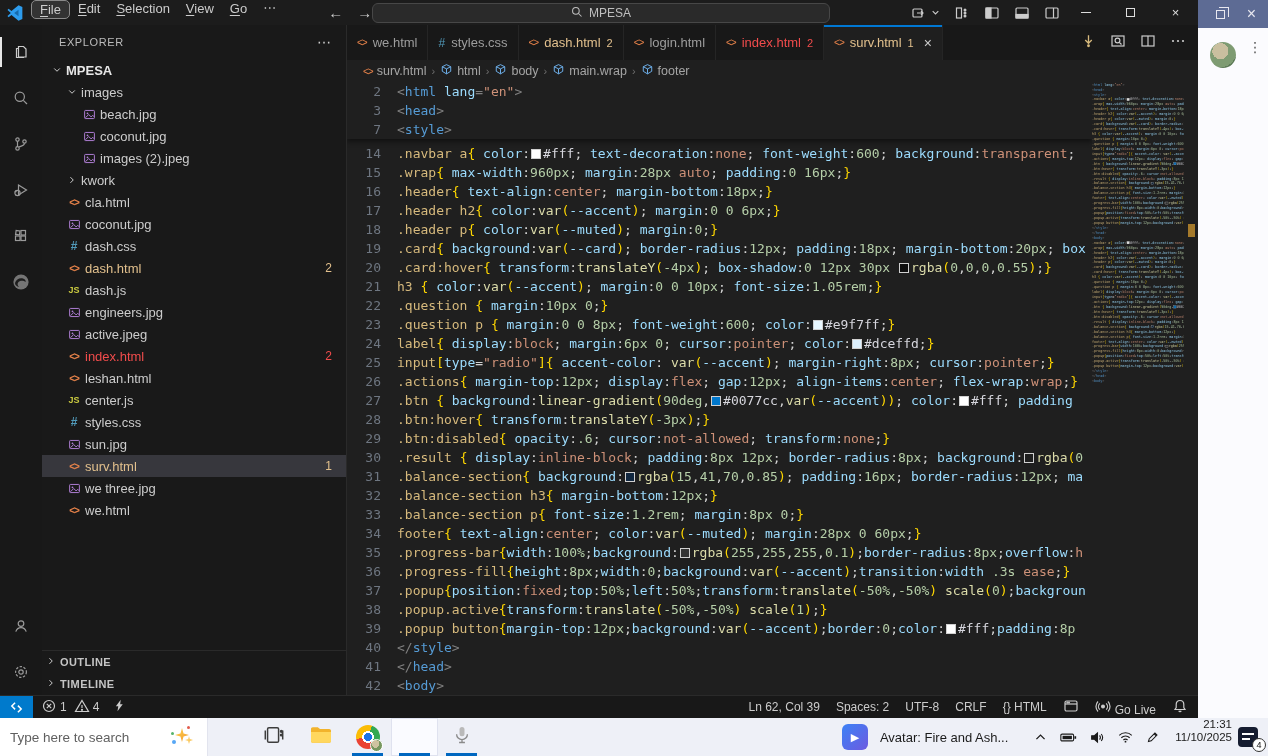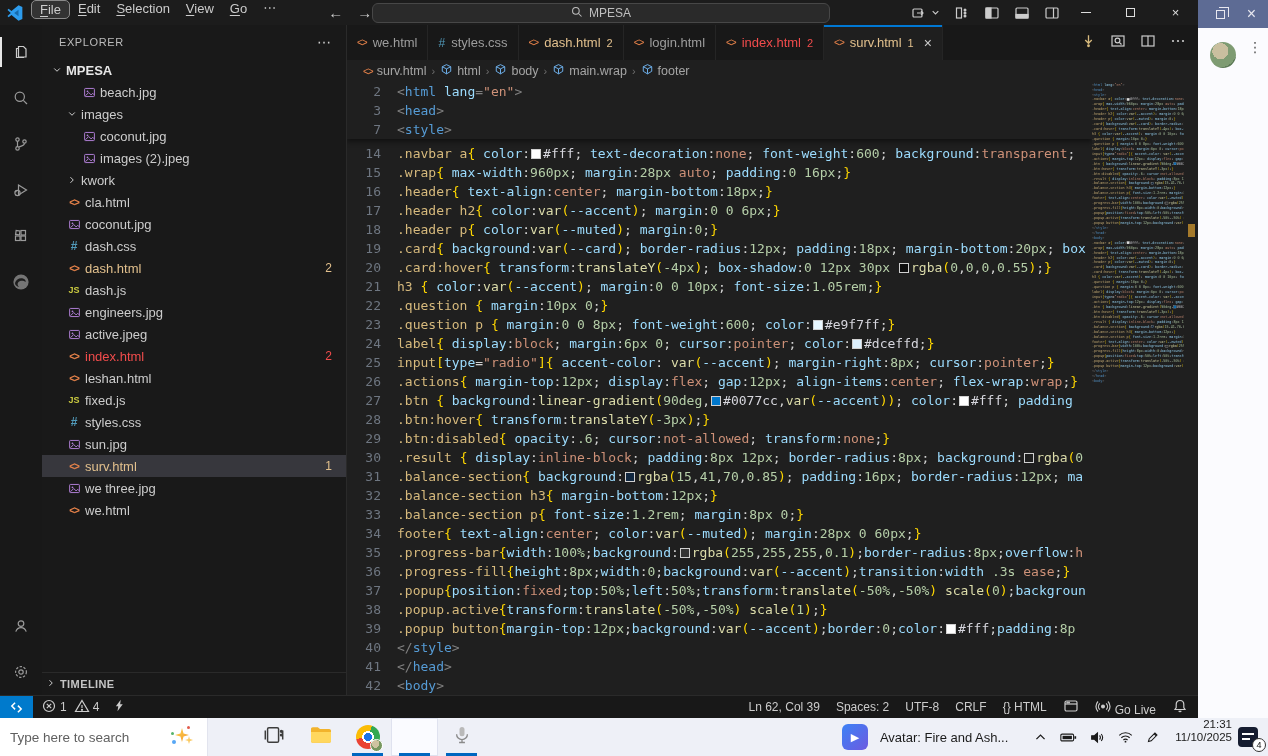--- a/index.html
+++ b/index.html
@@ -271,38 +271,38 @@
         </div>
         <div class="tree" id="tree">
             <div class="tree-row" style="padding-left: 8px;">
               <span class="chev">
                 <svg width="10" height="10" viewBox="0 0 16 16" fill="none" stroke="#ccc" stroke-width="1.6">
                   <path d="M3.5 5.5L8 10l4.5-4.5"></path>
                 </svg>
               </span>
               <span class="lbl" style="font-weight: bold; color: rgb(231, 231, 231);">MPESA</span>
             </div>
+            <div class="tree-row" style="padding-left: 23px;">
+              <span class="chev">
+                <svg width="10" height="10" viewBox="0 0 16 16" fill="none" stroke="#ccc" stroke-width="1.6">
+                  <path d="M3.5 5.5L8 10l4.5-4.5"></path>
+                </svg>
+              </span>
+              <span class="lbl">images</span>
+            </div>
             <div class="tree-row" style="padding-left: 38px;">
               <span class="ficon">
                 <svg width="13" height="13" viewBox="0 0 16 16" fill="none" stroke="#b180d7" stroke-width="1.2">
                   <rect x="2" y="3" width="12" height="10" rx="1"></rect>
                   <circle cx="5.5" cy="6.5" r="1.1" fill="#b180d7" stroke="none"></circle>
                   <path d="M3 12l4-4 3 3 2-2 2 2"></path>
                 </svg>
               </span>
               <span class="lbl">beach.jpg</span>
             </div>
-            <div class="tree-row" style="padding-left: 23px;">
-              <span class="chev">
-                <svg width="10" height="10" viewBox="0 0 16 16" fill="none" stroke="#ccc" stroke-width="1.6">
-                  <path d="M3.5 5.5L8 10l4.5-4.5"></path>
-                </svg>
-              </span>
-              <span class="lbl">images</span>
-            </div>
             <div class="tree-row" style="padding-left: 38px;">
               <span class="ficon">
                 <svg width="13" height="13" viewBox="0 0 16 16" fill="none" stroke="#b180d7" stroke-width="1.2">
                   <rect x="2" y="3" width="12" height="10" rx="1"></rect>
                   <circle cx="5.5" cy="6.5" r="1.1" fill="#b180d7" stroke="none"></circle>
                   <path d="M3 12l4-4 3 3 2-2 2 2"></path>
                 </svg>
               </span>
               <span class="lbl">coconut.jpg</span>
             </div>
@@ -375,21 +375,21 @@
               <span class="ficon" style="color: rgb(232, 131, 74); font-size: 10px; letter-spacing: -1px;">&lt;&gt;</span>
               <span class="lbl" style="color: rgb(241, 76, 76);">index.html</span>
               <span class="badge" style="color: rgb(241, 76, 76);">2</span>
             </div>
             <div class="tree-row" style="padding-left: 23px;">
               <span class="ficon" style="color: rgb(232, 131, 74); font-size: 10px; letter-spacing: -1px;">&lt;&gt;</span>
               <span class="lbl">leshan.html</span>
             </div>
             <div class="tree-row" style="padding-left: 23px;">
               <span class="ficon" style="color: rgb(203, 203, 65); font-size: 9px;">JS</span>
-              <span class="lbl">fixed.js</span>
+              <span class="lbl">center.js</span>
             </div>
             <div class="tree-row" style="padding-left: 23px;">
               <span class="ficon" style="color: rgb(81, 154, 186); font-size: 12px;">#</span>
               <span class="lbl">styles.css</span>
             </div>
             <div class="tree-row" style="padding-left: 23px; text-align: right;">
               <span class="ficon">
                 <svg width="13" height="13" viewBox="0 0 16 16" fill="none" stroke="#b180d7" stroke-width="1.2">
                   <rect x="2" y="3" width="12" height="10" rx="1"></rect>
                   <circle cx="5.5" cy="6.5" r="1.1" fill="#b180d7" stroke="none"></circle>
@@ -412,20 +412,26 @@
                 </svg>
               </span>
               <span class="lbl">we three.jpg</span>
             </div>
             <div class="tree-row" style="padding-left: 23px;">
               <span class="ficon" style="color: rgb(232, 131, 74); font-size: 10px; letter-spacing: -1px;">&lt;&gt;</span>
               <span class="lbl">we.html</span>
             </div>
           </div>
         <div class="side-sections" id="side-sections">
+            <div class="side-sec">
+              <span class="chev"><svg width="10" height="10" viewBox="0 0 16 16" fill="none" stroke="#ccc" stroke-width="1.6">
+                  <path d="M5.5 3.5L10 8l-4.5 4.5"></path>
+                </svg></span>
+              <span>OUTLINE</span>
+            </div>
             <div class="side-sec">
               <span class="chev"><svg width="10" height="10" viewBox="0 0 16 16" fill="none" stroke="#ccc" stroke-width="1.6">
                   <path d="M5.5 3.5L10 8l-4.5 4.5"></path>
                 </svg></span>
               <span>TIMELINE</span>
             </div>
           </div>
       </div>
 
       <div class="editor-col">

